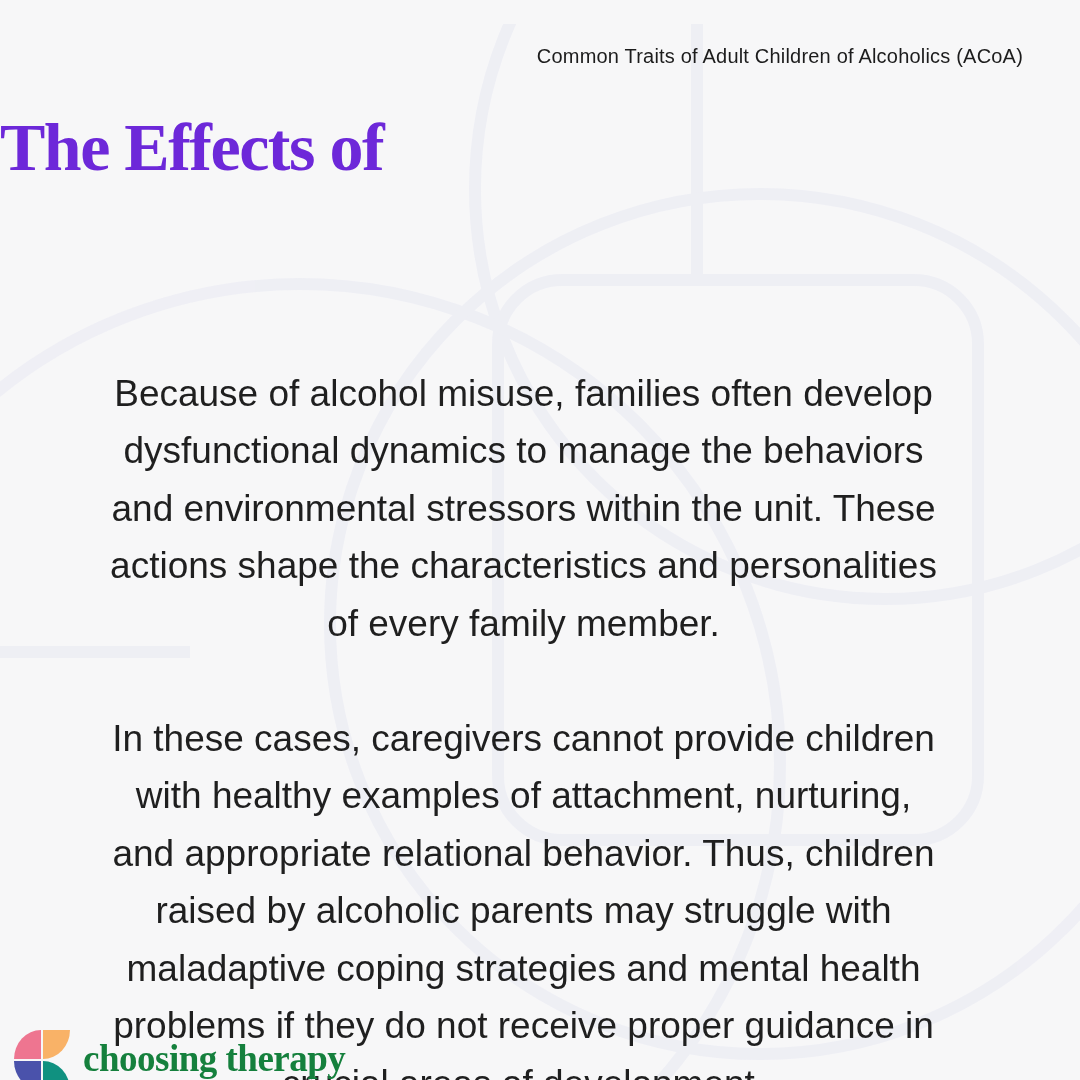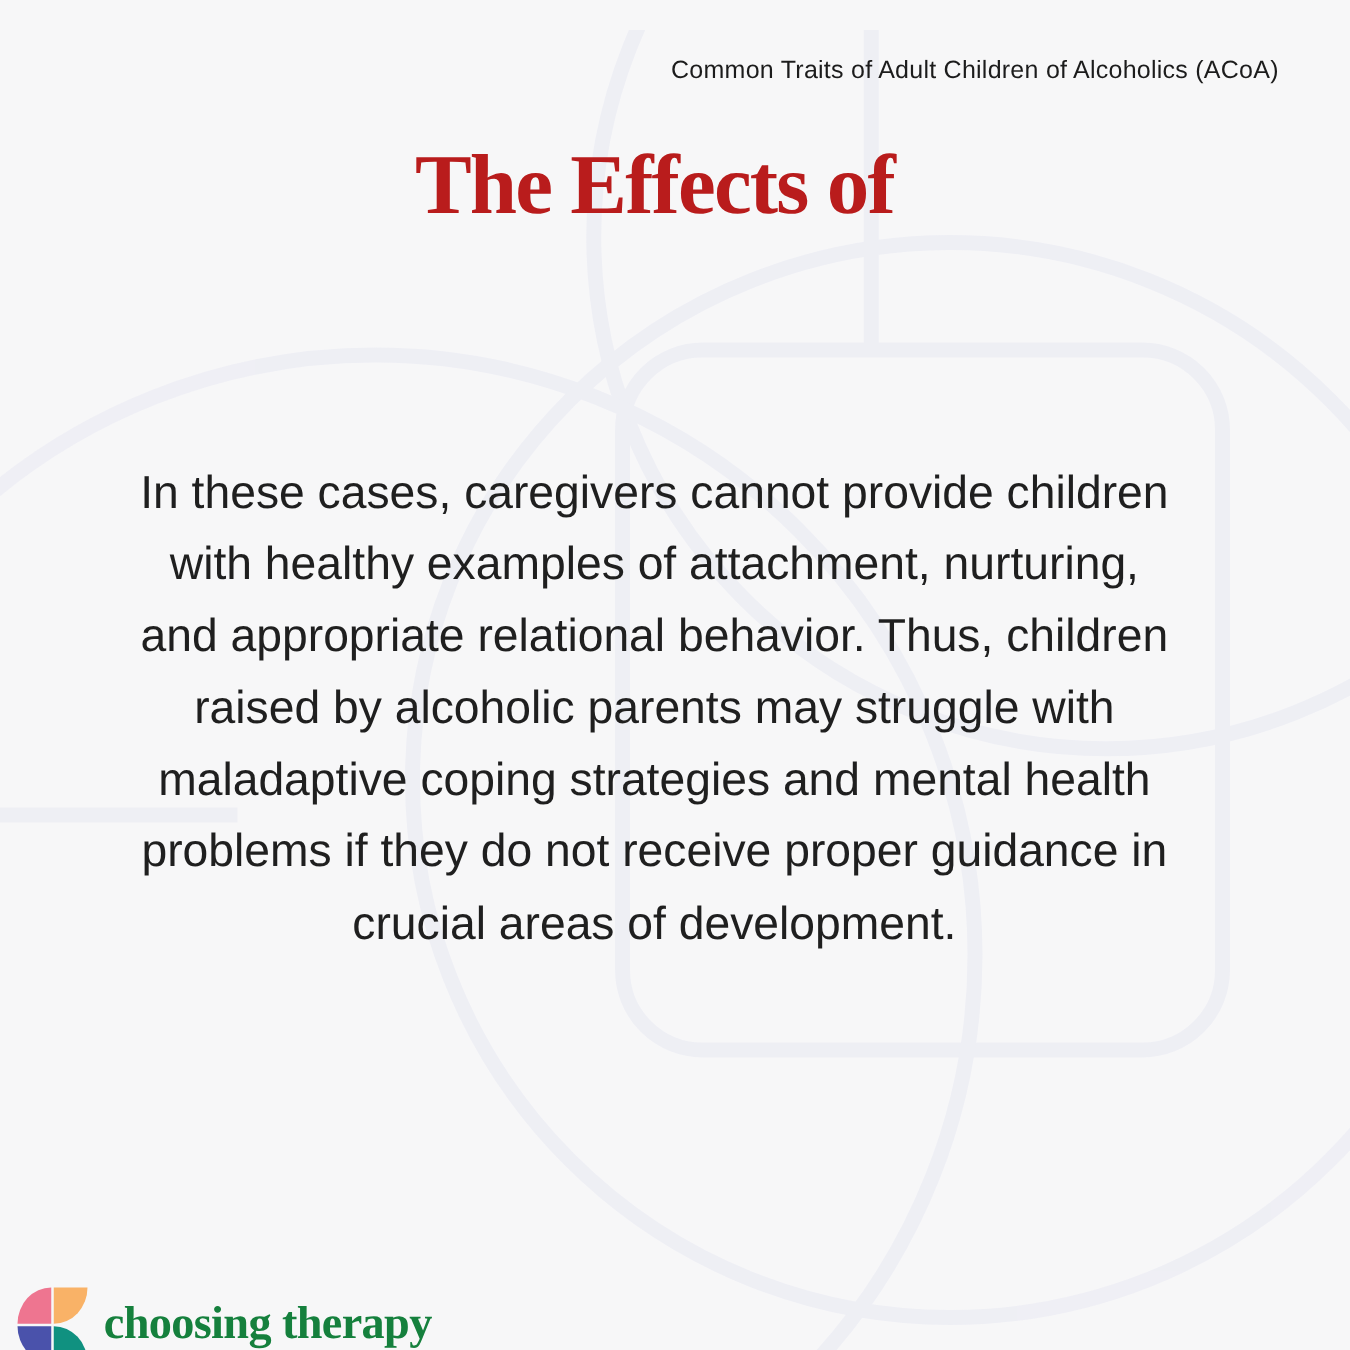--- a/index.html
+++ b/index.html
@@ -30,27 +30,27 @@
     font-size: 20px;
     letter-spacing: 0.2px;
     color: #1c1c1c;
   }
 
   .title-block {
     position: absolute;
     top: 84px;
     left: 0;
     width: 100%;
-    text-align: center;
+    text-align: left;
     font-family: "Liberation Serif", "DejaVu Serif", serif;
     font-weight: 700;
     font-size: 68px;
     line-height: 78px;
     letter-spacing: -1.5px;
-    color: #b91c1c;
+    color: #6d28d9;
   }
 
   .body-block {
     position: absolute;
     top: 283px;
     left: 50%;
     transform: translateX(-50%);
     width: 1040px;
     text-align: center;
     font-size: 37px;
@@ -108,20 +108,25 @@
 
   <div class="content">
 
     <div class="tagline">Common Traits of Adult Children of Alcoholics (ACoA)</div>
 
     <div class="title-block">
       <div>The Effects of</div>
     </div>
 
     <div class="body-block">
+      <div>Because of alcohol misuse, families often develop
+dysfunctional dynamics to manage the behaviors
+and environmental stressors within the unit. These
+actions shape the characteristics and personalities
+of every family member.</div>
       <div>In these cases, caregivers cannot provide children
 with healthy examples of attachment, nurturing,
 and appropriate relational behavior. Thus, children
 raised by alcoholic parents may struggle with
 maladaptive coping strategies and mental health
 problems if they do not receive proper guidance in
 crucial areas of development.</div>
     </div>
 
     <div class="footer">

